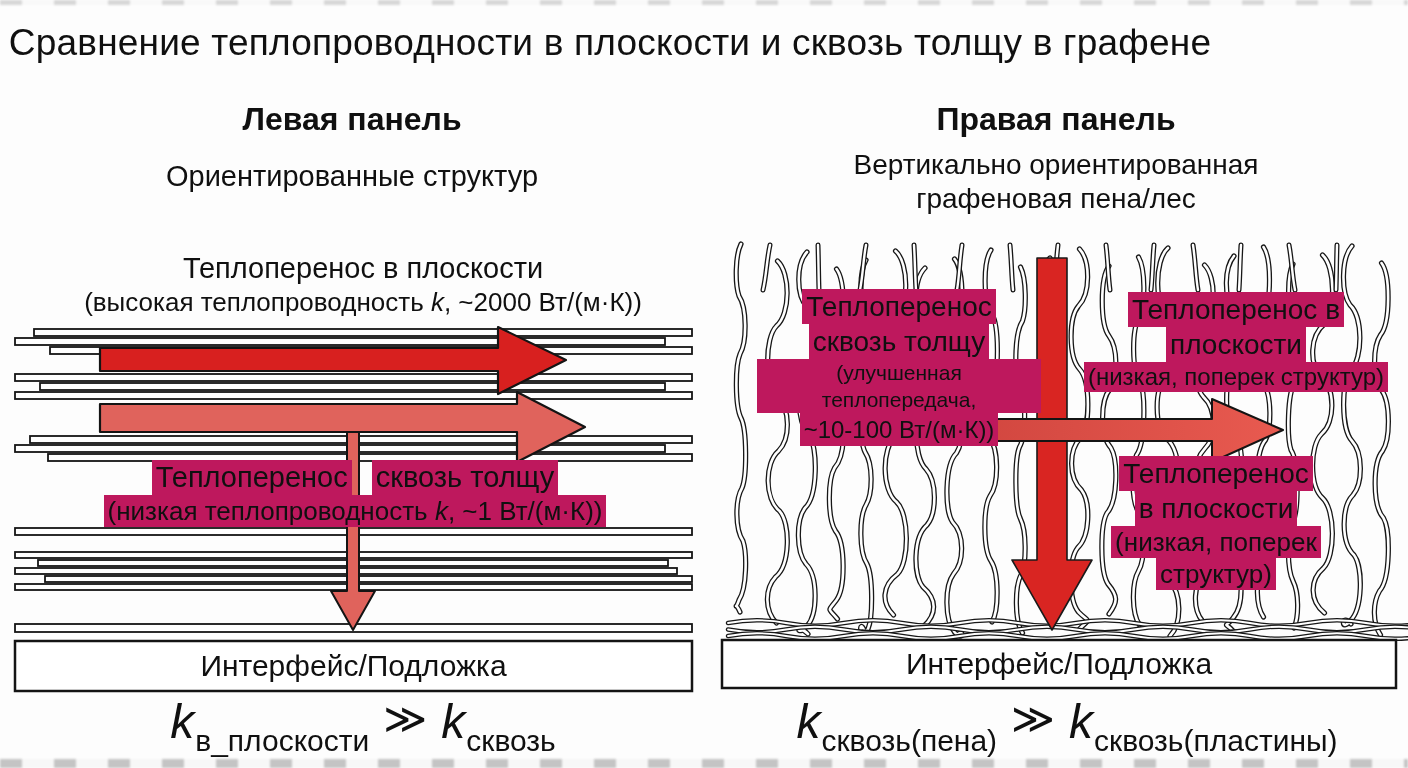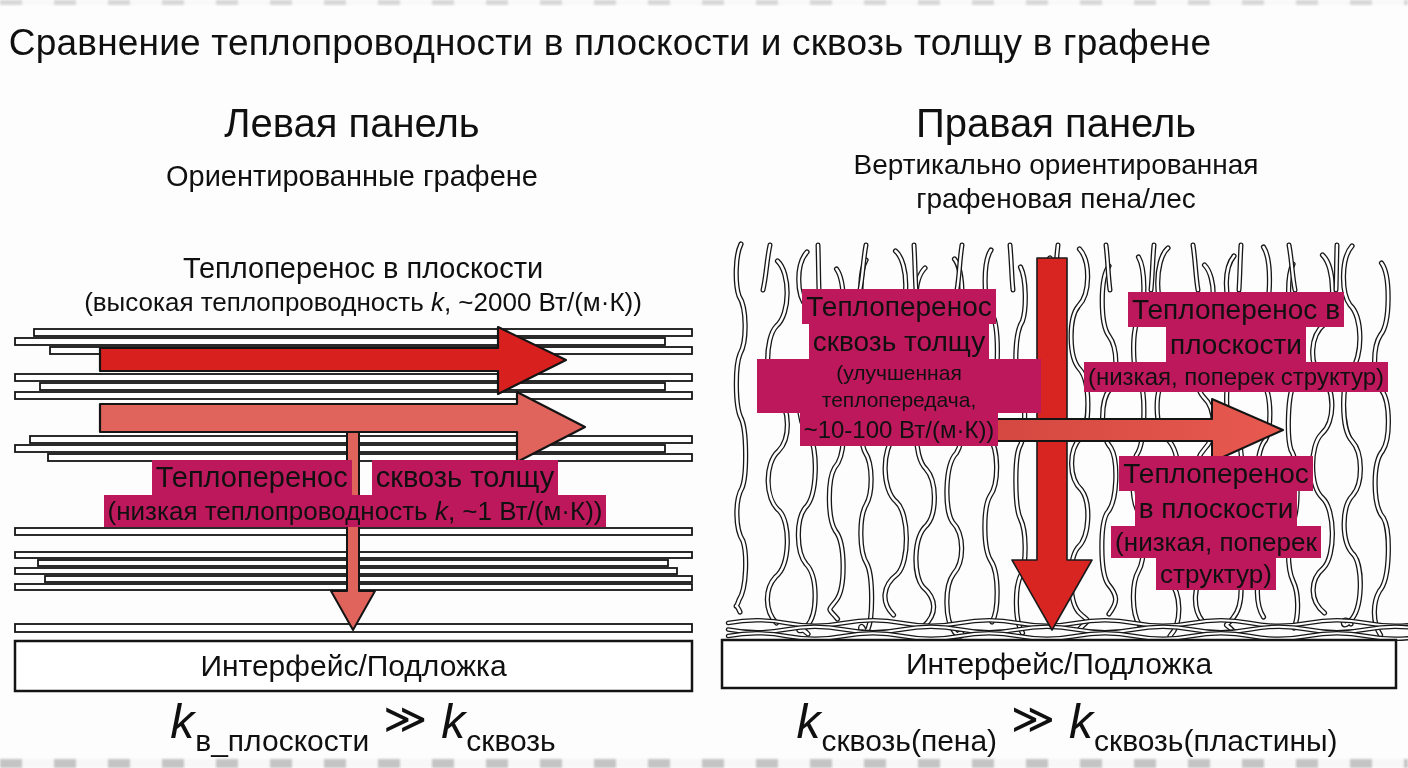--- a/index.html
+++ b/index.html
@@ -9,21 +9,21 @@
   }
   .abs{position:absolute;}
   .ctr{text-align:center;}
   .edge-band{left:0;width:1408px;pointer-events:none;
     background:repeating-linear-gradient(90deg, rgba(25,25,25,.55) 0 22px, rgba(25,25,25,.06) 22px 54px);
     filter:blur(1px);}
   #edge-top{top:0;height:5px;opacity:.30;}
   #edge-bottom{top:759px;height:9px;opacity:.45;}
 
   .main-title{top:22px;left:0;width:1220px;font-size:37px;letter-spacing:.2px;}
-  .panel-title{font-size:40px;}
+  .panel-title{font-size:32px;font-weight:bold;}
   .panel-sub{font-size:29px;}
   .rp-sub{font-size:28px;line-height:34px;}
 
   svg{position:absolute;top:0;left:0;}
 
   .lbl{position:absolute;text-align:center;line-height:1;}
   .ln{display:block;}
   .bg{background:#be185d;padding:0 4px;display:inline-block;}
   .gap{display:inline-block;width:20px;}
   .s29{font-size:29px;line-height:35px;}
@@ -164,21 +164,21 @@
     <polygon points="1037,258 1067,258 1067,560 1092,560 1052,630 1012,560 1037,560" stroke="#1a1a1a" stroke-width="1.6" stroke-linejoin="round" fill="#d92522"></polygon>
     <polygon points="853,419 1212,419 1212,399 1283,430 1212,462 1212,441 853,441" fill="url(#ghoriz)" stroke="#141414" stroke-width="2" stroke-linejoin="round"></polygon>
   </svg>
 
   <div id="edge-top" class="abs edge-band"></div>
   <div id="edge-bottom" class="abs edge-band"></div>
 
   <div class="abs ctr main-title">Сравнение теплопроводности в плоскости и сквозь толщу в графене</div>
 
   <div class="abs ctr panel-title" style="top:101px;left:0;width:704px;">Левая панель</div>
-  <div class="abs ctr panel-sub" style="top:160px;left:0;width:704px;">Ориентированные графене</div>
+  <div class="abs ctr panel-sub" style="top:160px;left:0;width:704px;">Ориентированные структур</div>
 
   <div class="abs ctr panel-title" style="top:101px;left:704px;width:704px;">Правая панель</div>
   <div class="abs ctr rp-sub" style="top:148px;left:704px;width:704px;">
     <span class="ln">Вертикально ориентированная</span>
     <span class="ln">графеновая пена/лес</span>
   </div>
 
   <div class="lbl" style="left:33px;top:251px;width:660px;">
     <div class="ln s29">Теплоперенос в плоскости</div>
     <div class="ln s26"><span>(высокая теплопроводность </span><span class="kit">k</span><span>, ~2000 Вт/(м·К))</span></div>

